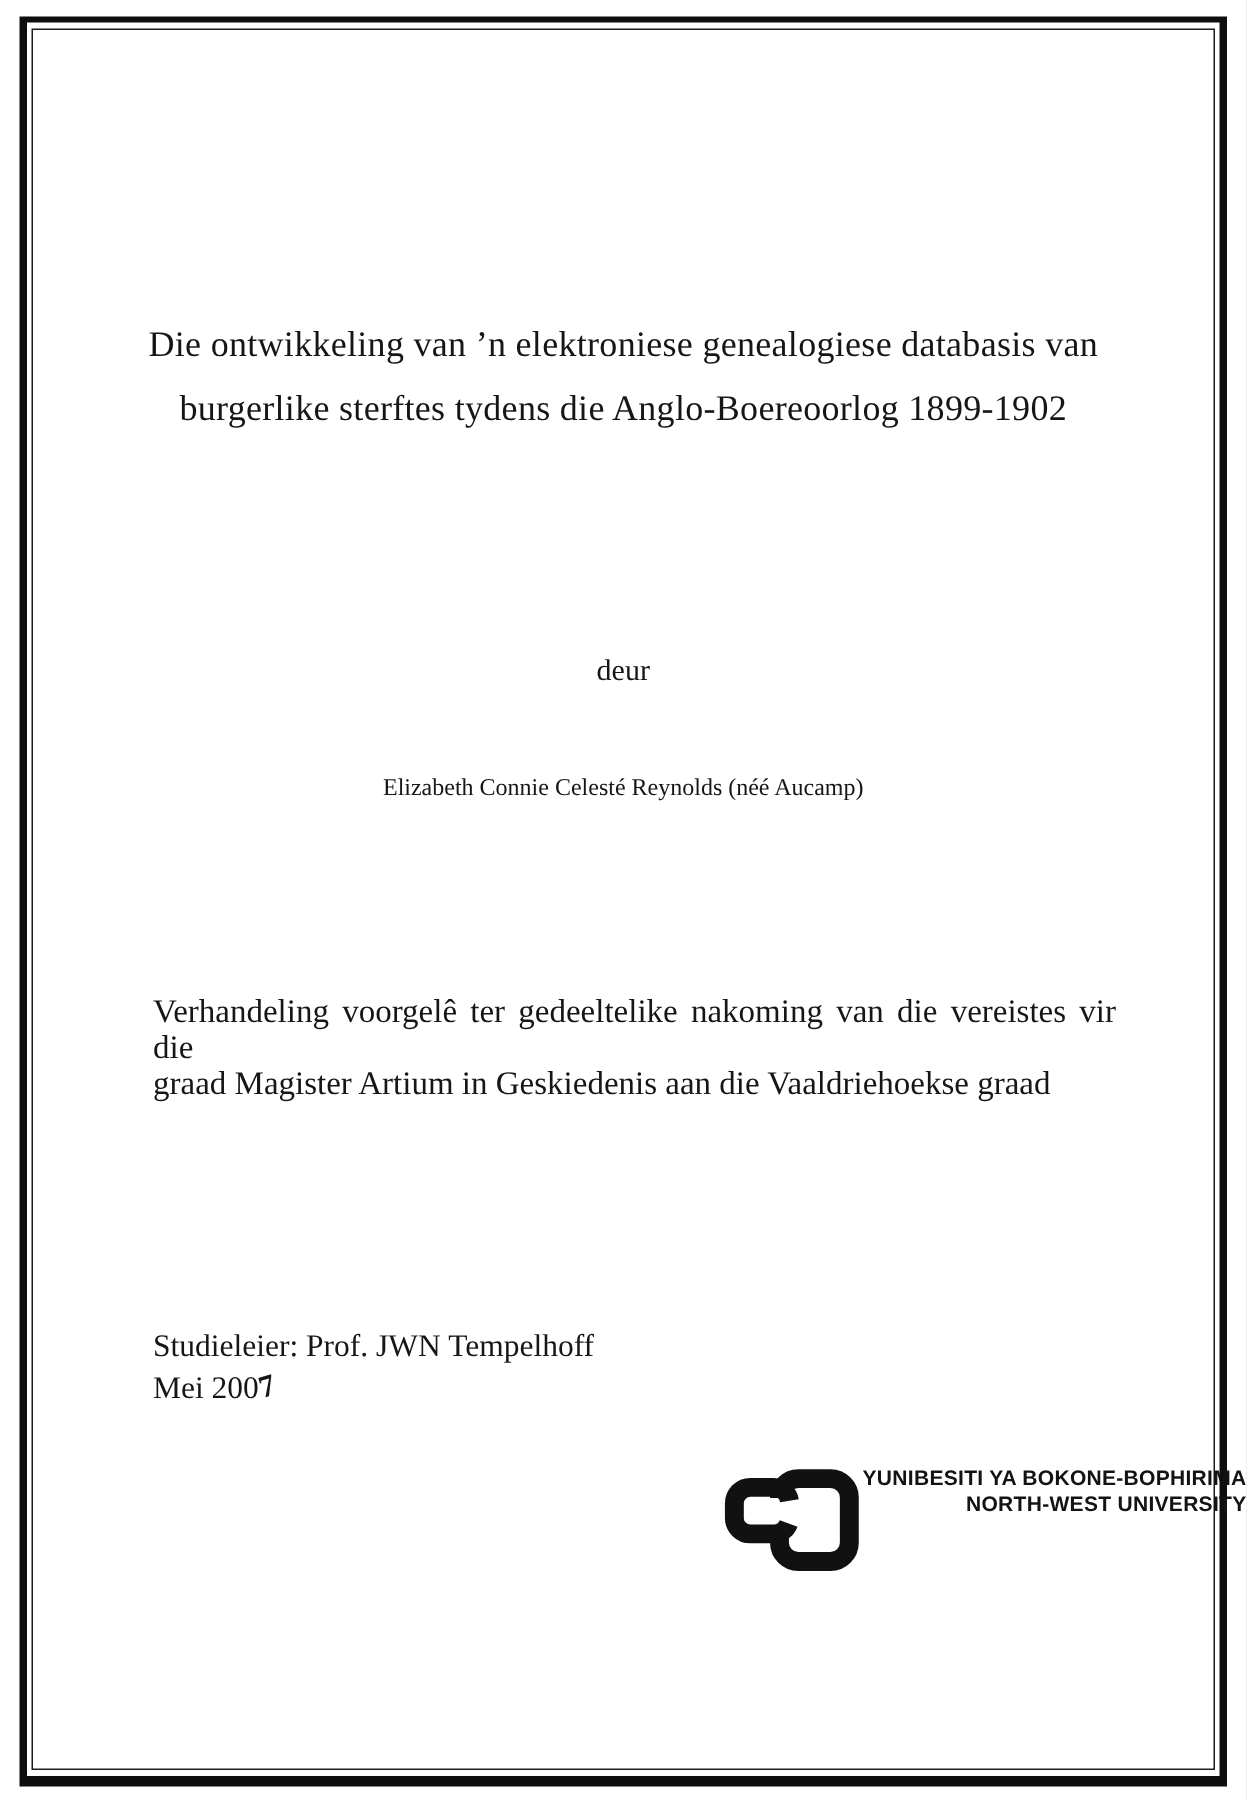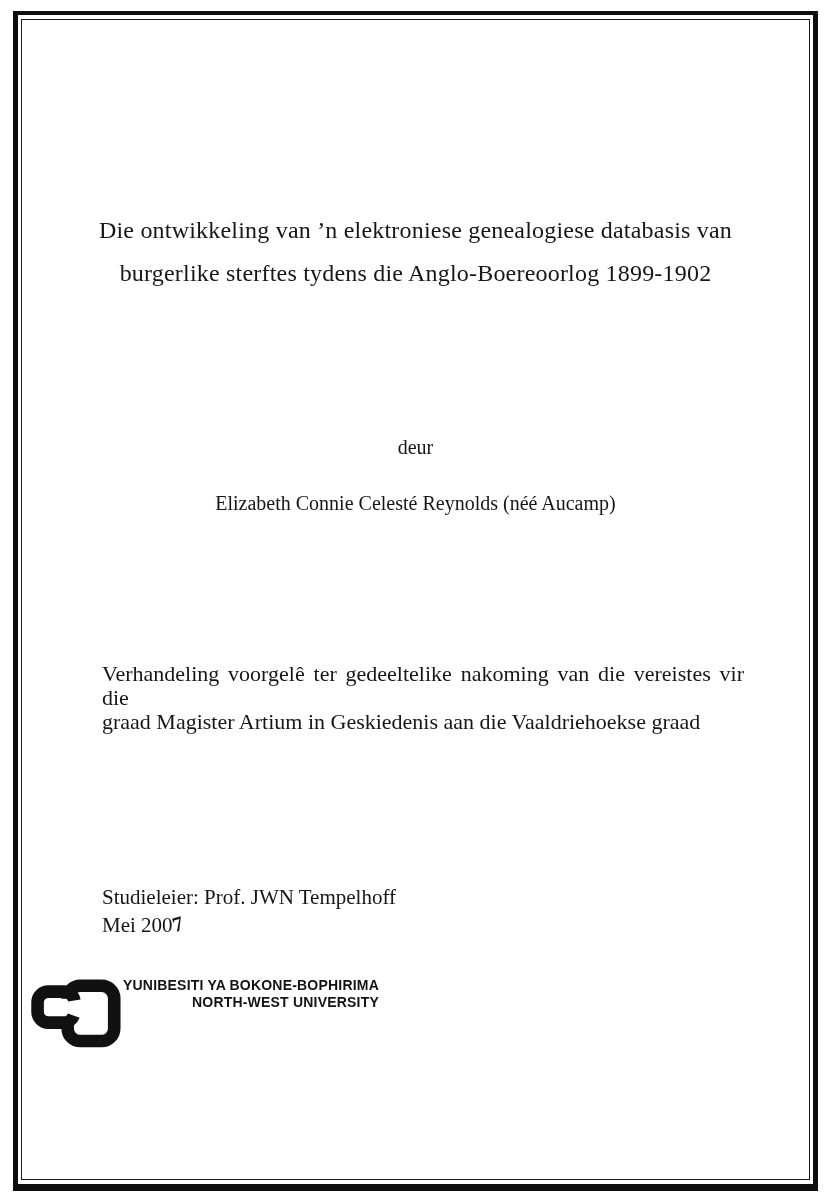--- a/index.html
+++ b/index.html
@@ -35,23 +35,23 @@
     letter-spacing: 0.2px;
   }
   .byline {
     position: absolute;
     left: 0; right: 0; top: 436px;
     text-align: center;
     font-size: 20px;
   }
   .author {
     position: absolute;
-    left: 0; right: 0; top: 492px;
+    left: 0; right: 0; top: 517px;
     text-align: center;
-    font-size: 20px;
+    font-size: 16px;
   }
   .statement {
     position: absolute;
     left: 102px; top: 662px;
     width: 642px;
     font-size: 22px;
     line-height: 24px;
   }
   .statement .justified {
     text-align: justify;
@@ -66,21 +66,21 @@
   }
   .seven {
     display: inline-block;
     transform: rotate(-16deg) translateY(-1px);
     font-weight: 600;
   }
   .logo-block {
     position: absolute;
     left: 0; right: 0; top: 972px;
     display: flex;
-    justify-content: flex-start;
+    justify-content: flex-end;
     align-items: flex-start;
     padding-left: 24px;
   }
   .logo-mark { display: block; flex: 0 0 auto; }
   .logo-text {
     margin-left: 2px;
     padding-top: 5px;
     font-family: "Liberation Sans", "DejaVu Sans", sans-serif;
     font-weight: 700;
     font-size: 14px;

